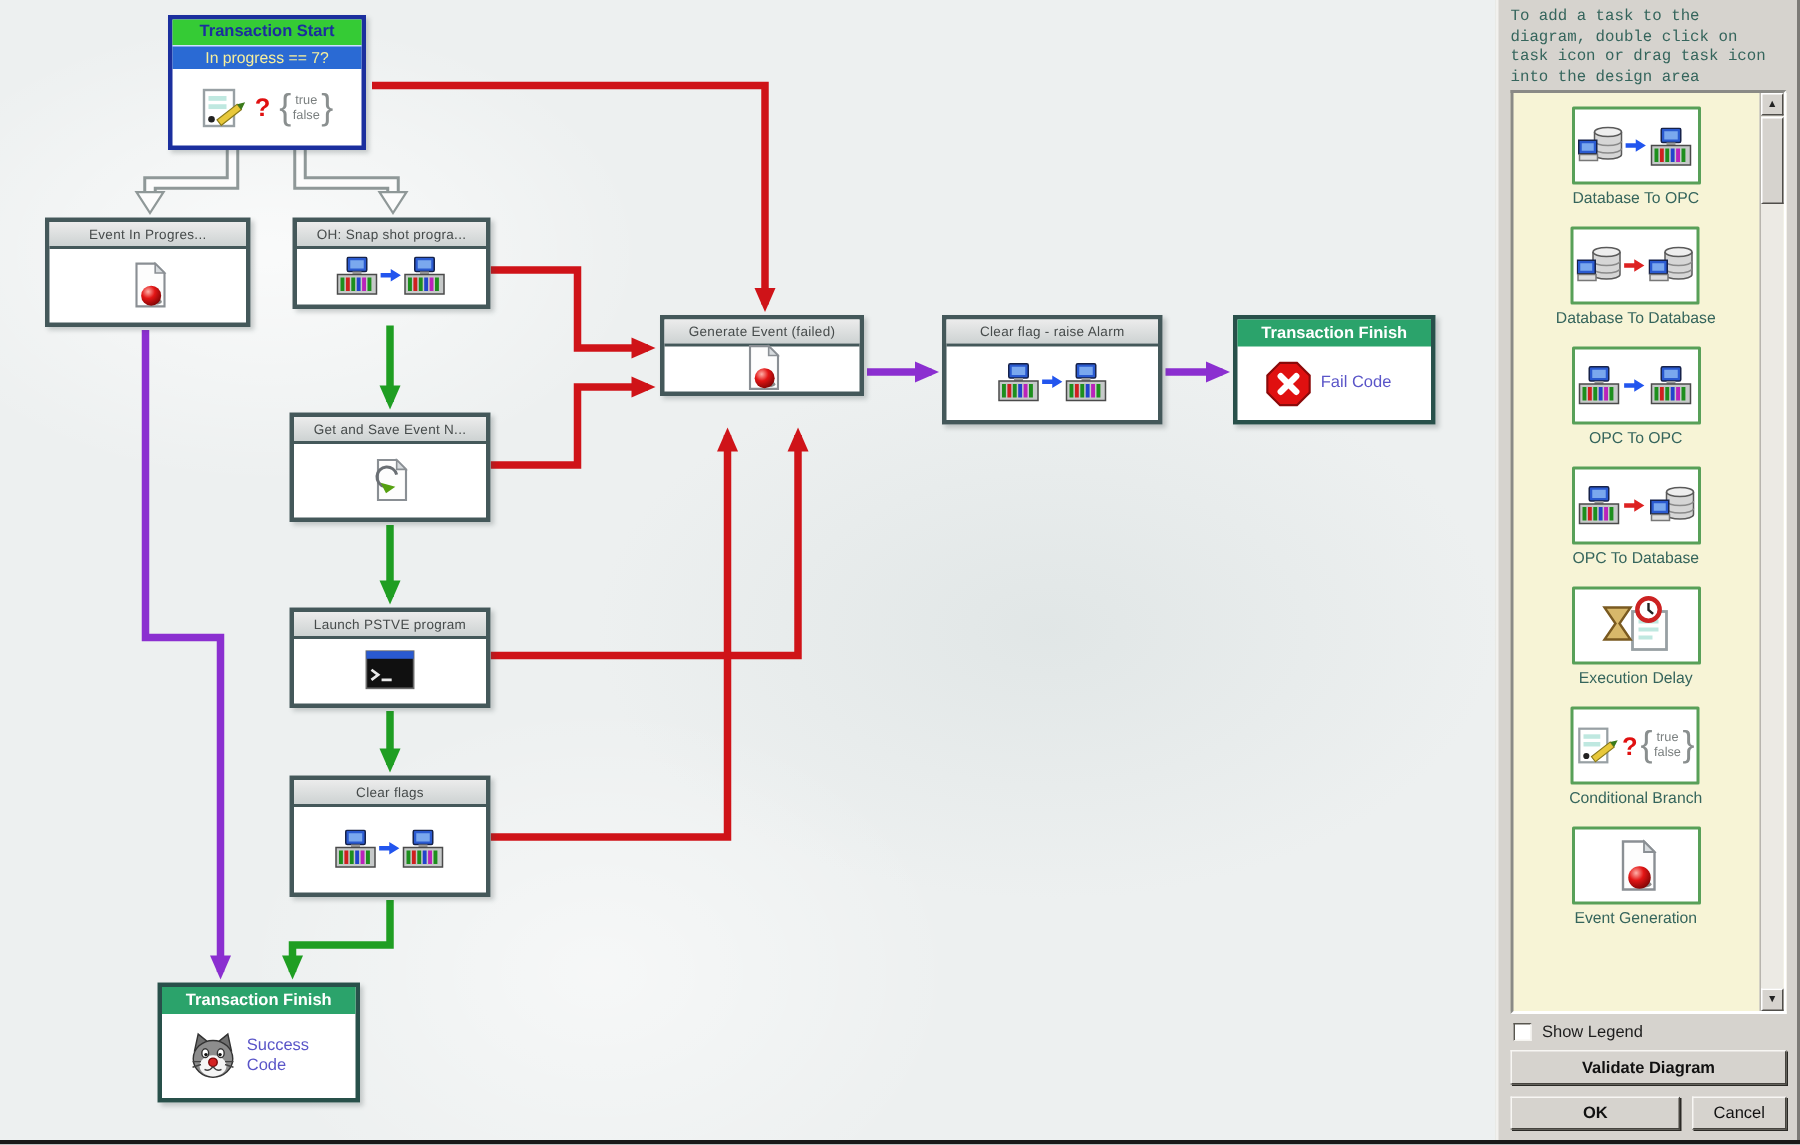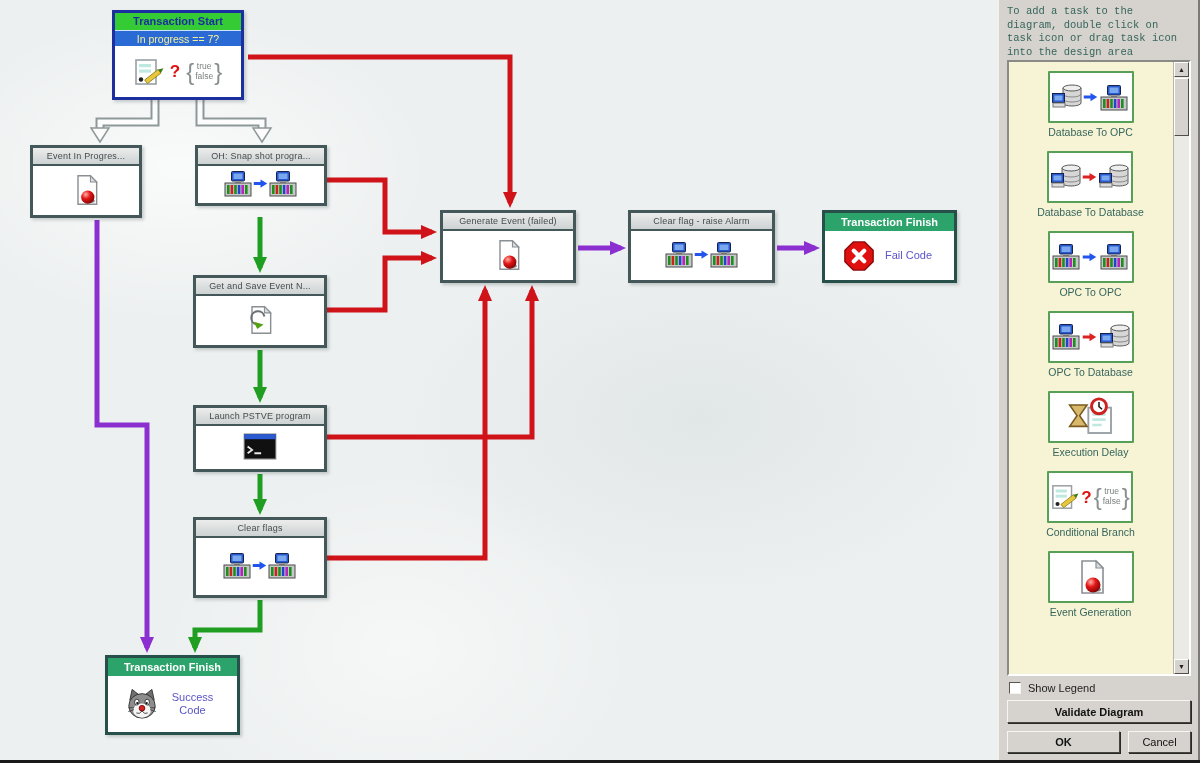--- a/index.html
+++ b/index.html
@@ -34,21 +34,21 @@
   .start { border-color:#1b2f9e; }
   .start .hdr  { height:17px; line-height:17px; background:var(--start-header-bg); color:var(--start-header-text);
                  font-size:11px; font-weight:bold; text-align:center; }
   .start .cond { height:16px; line-height:16px; background:var(--condition-bg); color:var(--condition-text);
                  font-size:10.5px; text-align:center; border-top:1px solid #cfe0ff; }
   .start .body { height:calc(100% - 33px); }
 
   .finish { border-color:#28504a; }
   .finish .hdr { height:18px; line-height:18px; background:var(--finish-header-bg); color:var(--finish-header-text);
                  font-size:11px; font-weight:bold; text-align:center; }
-  .finish .body { height:calc(100% - 18px);text-align:center; }
+  .finish .body { height:calc(100% - 18px); }
   .code-label { font-size:11px; color:var(--code-text); line-height:1.2; width:56px; }
 
   .tfwrap { display:flex; align-items:center; }
   .brace { font-size:24px; color:#8a8f8f; font-weight:200; line-height:1; }
   .tf { font-size:8.5px; color:#7a7f7f; text-align:center; line-height:1.15; padding:0 1px; }
   .q-mark { color:#e01010; font-weight:bold; font-size:17px; line-height:1; }
 
   
   .sidebar { position:absolute; left:997px; top:0; width:203px; height:763px;
              background:var(--sidebar-bg); border-left:2px solid #f2f1ee; border-right:2px solid #7c7a76; }
@@ -227,21 +227,21 @@
           </svg>
         <span class="q-mark">?</span>
         <span class="tfwrap">
           <span class="brace">{</span>
           <span class="tf"><span>true</span><br><span>false</span></span>
           <span class="brace">}</span>
         </span>
       </div>
     </div>
 
-    <div class="blk" style="left:30px;top:145px;width:112px;height:73px">
+    <div class="blk" style="left:30px;top:145px;width:137px;height:73px">
       <div class="bar">Event In Progres...</div>
       <div class="body">
         <svg width="32" height="32" viewBox="0 0 36 36">
             <use href="#sym-doc-ball"></use>
           </svg>
       </div>
     </div>
 
     <div class="blk" style="left:195px;top:145px;width:132px;height:61px">
       <div class="bar">OH: Snap shot progra...</div>
@@ -280,21 +280,21 @@
         <svg width="74" height="28" viewBox="0 0 74 28">
           <use href="#sym-opc" x="0" y="1" width="28" height="26"></use>
           <g color="#2255ee">
               <use href="#sym-fat-arrow" x="29" y="8" width="15" height="11"></use>
             </g>
           <use href="#sym-opc" x="45" y="1" width="28" height="26"></use>
         </svg>
       </div>
     </div>
 
-    <div class="blk" style="left:440px;top:210px;width:136px;height:73px">
+    <div class="blk" style="left:440px;top:210px;width:136px;height:54px">
       <div class="bar">Generate Event (failed)</div>
       <div class="body">
         <svg width="32" height="32" viewBox="0 0 36 36">
             <use href="#sym-doc-ball"></use>
           </svg>
       </div>
     </div>
 
     <div class="blk" style="left:628px;top:210px;width:147px;height:73px">
       <div class="bar">Clear flag - raise Alarm</div>

